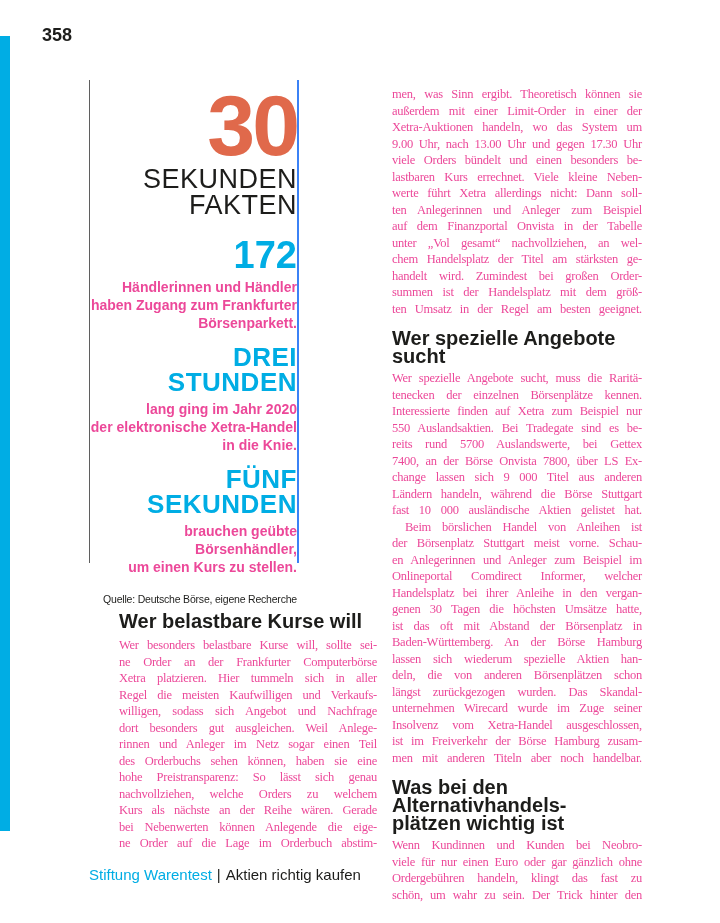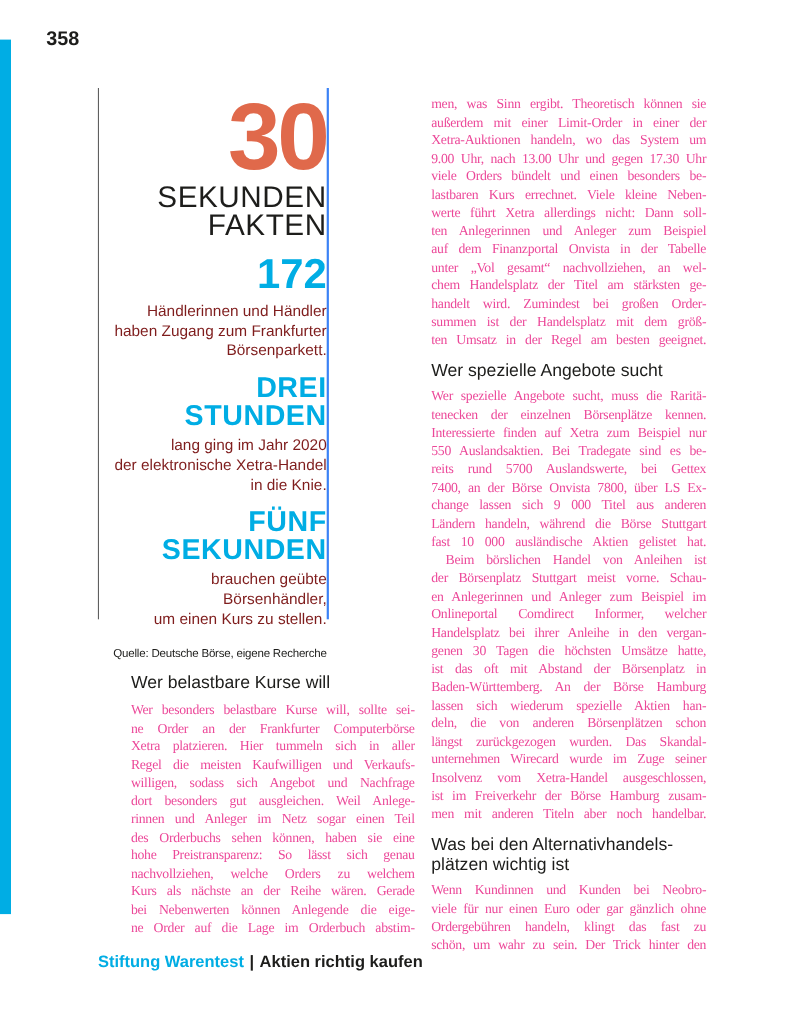--- a/index.html
+++ b/index.html
@@ -30,63 +30,63 @@
     margin-top:4px;
     font-size:86px; font-weight:bold; line-height:82px;
     letter-spacing:-3px; color:#e0694b;
   }
   .fact-heading { margin-top:0; }
   .fact-heading .line {
     font-size:27px; font-weight:normal; line-height:26px;
     letter-spacing:0.5px; color:#1d1d1b;
   }
   .fact-value-1 {
-    margin-top:14px;
+    margin-top:19px;
     font-size:38px; font-weight:bold; line-height:36px; color:#00ade4;
   }
   .fact-text { margin-top:5px; }
   .fact-text .line {
-    font-size:14px; font-weight:normal; line-height:18px; color:#7f1d1d;
+    font-size:14px; font-weight:bold; line-height:18px; color:#ec4899;
   }
   .fact-value { margin-top:13px; }
   .fact-value .line {
     font-size:26px; font-weight:bold; line-height:25px;
     letter-spacing:0.5px; color:#00ade4;
   }
   .fact-source {
     margin-top:17px;
     font-size:10.5px; letter-spacing:-0.2px; color:#1d1d1b;
   }
 
   
   .left-column  { position:absolute; left:119px; top:612px; width:258px; }
   .right-column { position:absolute; left:392px; top:80px;  width:250px; }
   .right-column { padding-top:6px; }
 
   .section-heading {
     font-family:"Liberation Sans", sans-serif;
-    font-size:16px; font-weight:normal; line-height:18px; color:#1d1d1b;
+    font-size:20px; font-weight:bold; line-height:18px; color:#1d1d1b;
   }
   .section-heading.multi { margin-top:12px; margin-bottom:4px; }
   .section-heading .line { line-height:18px; }
   .left-column .section-heading { margin-bottom:7px; }
   .right-column .section-heading { margin-top:12px; margin-bottom:5px; }
 
   .body-lines { font-family:"Liberation Serif", serif; }
   .body-lines .line {
     font-size:12.5px; line-height:16.5px; letter-spacing:-0.25px;
     color:#ec4899;
     text-align:justify; text-align-last:justify;
   }
   .indent-first .line:first-child { text-indent:13px; }
 
   
   .page-footer {
     position:absolute; left:89px; top:866px;
-    font-size:15px; font-weight:bold;
+    font-size:15px; font-weight:normal;
   }
   .page-footer .brand { color:#00ade4; }
   .page-footer .sep   { color:#1d1d1b; padding:0 5px; }
   .page-footer .title { color:#1d1d1b; }
 </style>
 </head>
 <body>
 
 <div class="accent-bar"></div>
 

